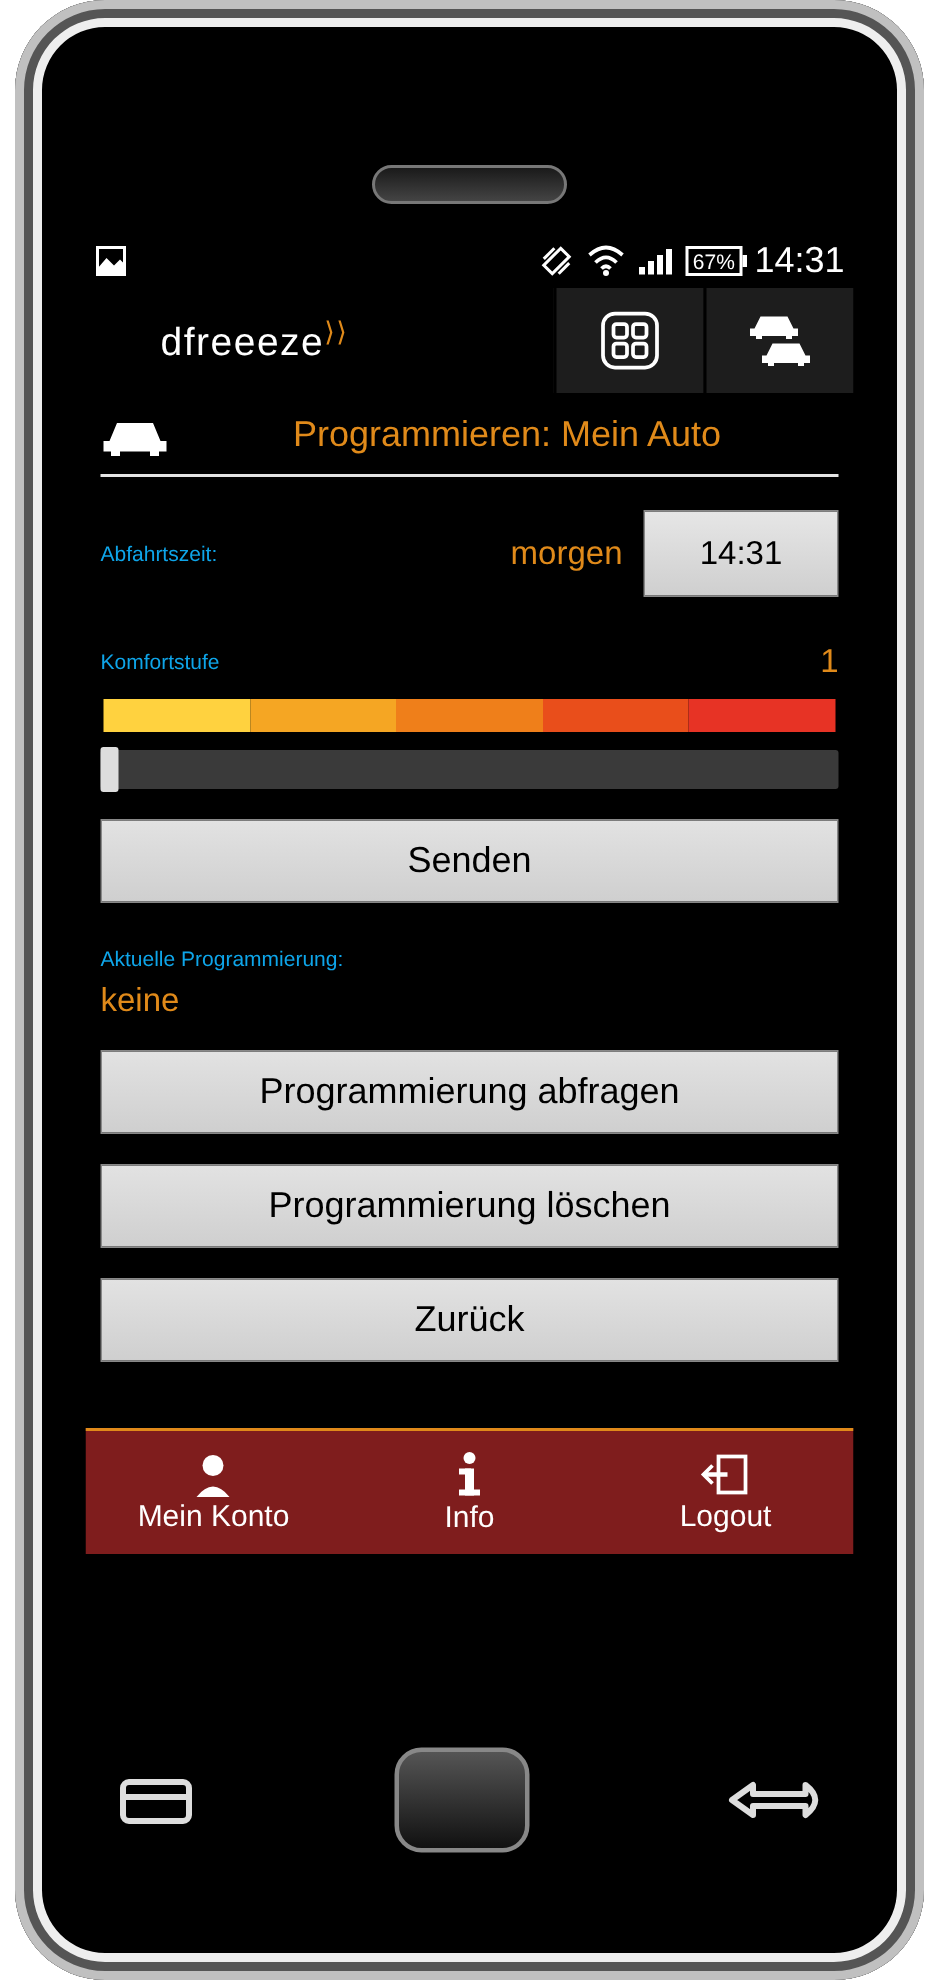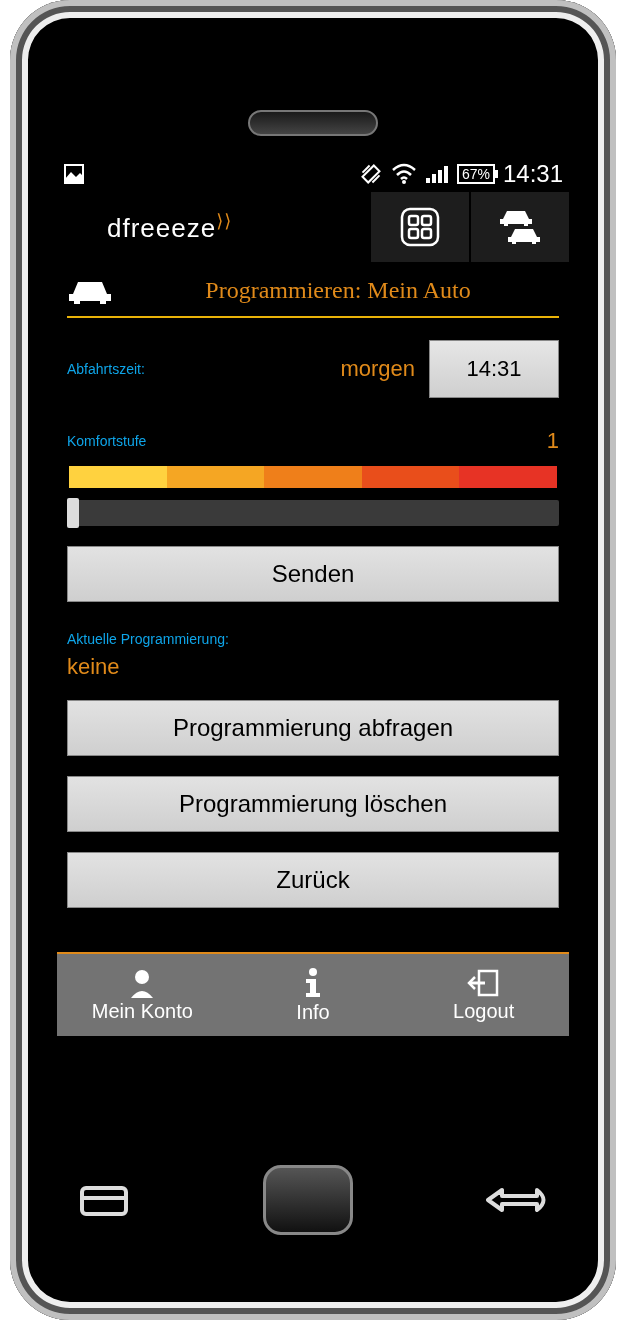--- a/index.html
+++ b/index.html
@@ -36,22 +36,22 @@
   .brand { flex: 1; padding-left: 50px; font-size: 26px; letter-spacing: 1px; color: #fff; }
   .brand .sig { color: #e08a1a; font-size: 18px; vertical-align: super; }
   .hdr-btn {
     width: 100px; height: 70px; background: #1d1d1d; border-left: 2px solid #000;
     display: flex; align-items: center; justify-content: center;
   }
 
   
   .section-title {
     margin: 6px 10px 0 10px; padding: 6px 0 10px 0;
-    border-bottom: 2px solid #eab308;
-    display: flex; align-items: center; font-family: Liberation Serif, serif;
+    border-bottom: 2px solid #e5e5e5;
+    display: flex; align-items: center;
   }
   .section-title .txt { flex: 1; text-align: center; color: #e08a1a; font-size: 24px; }
 
   
   .row { margin: 22px 10px 0 10px; display: flex; align-items: center; }
   .label { font-size: 14px; color: #0ea5e9; }
   .accent { color: #e08a1a; font-size: 22px; }
   .time-btn {
     width: 130px; height: 58px; margin-left: 14px;
     background: linear-gradient(#e6e6e6,#cfcfcf); color: #000;
@@ -76,21 +76,21 @@
     border: 1px solid #888;
   }
 
   
   .cur-prog { margin: 22px 10px 0 10px; font-size: 22px; }
   .cur-prog .val { color: #e08a1a; display: block; margin-top: 4px; }
 
   
   .footer {
     position: absolute; left: 0; right: 0; bottom: 0; height: 84px;
-    border-top: 2px solid #e08a1a; background: #737373;
+    border-top: 2px solid #e08a1a; background: #7f1d1d;
     display: flex;
   }
   .footer .tab { flex: 1; display: flex; flex-direction: column; align-items: center; justify-content: center; gap: 2px; }
   .footer .tab span.lbl { font-size: 20px; color: #fff; }
 
   
   .hw-keys {
     position: absolute; left: 0; right: 0; bottom: 60px; height: 120px;
     display: flex; align-items: center; justify-content: space-around;
     color: #ddd;

